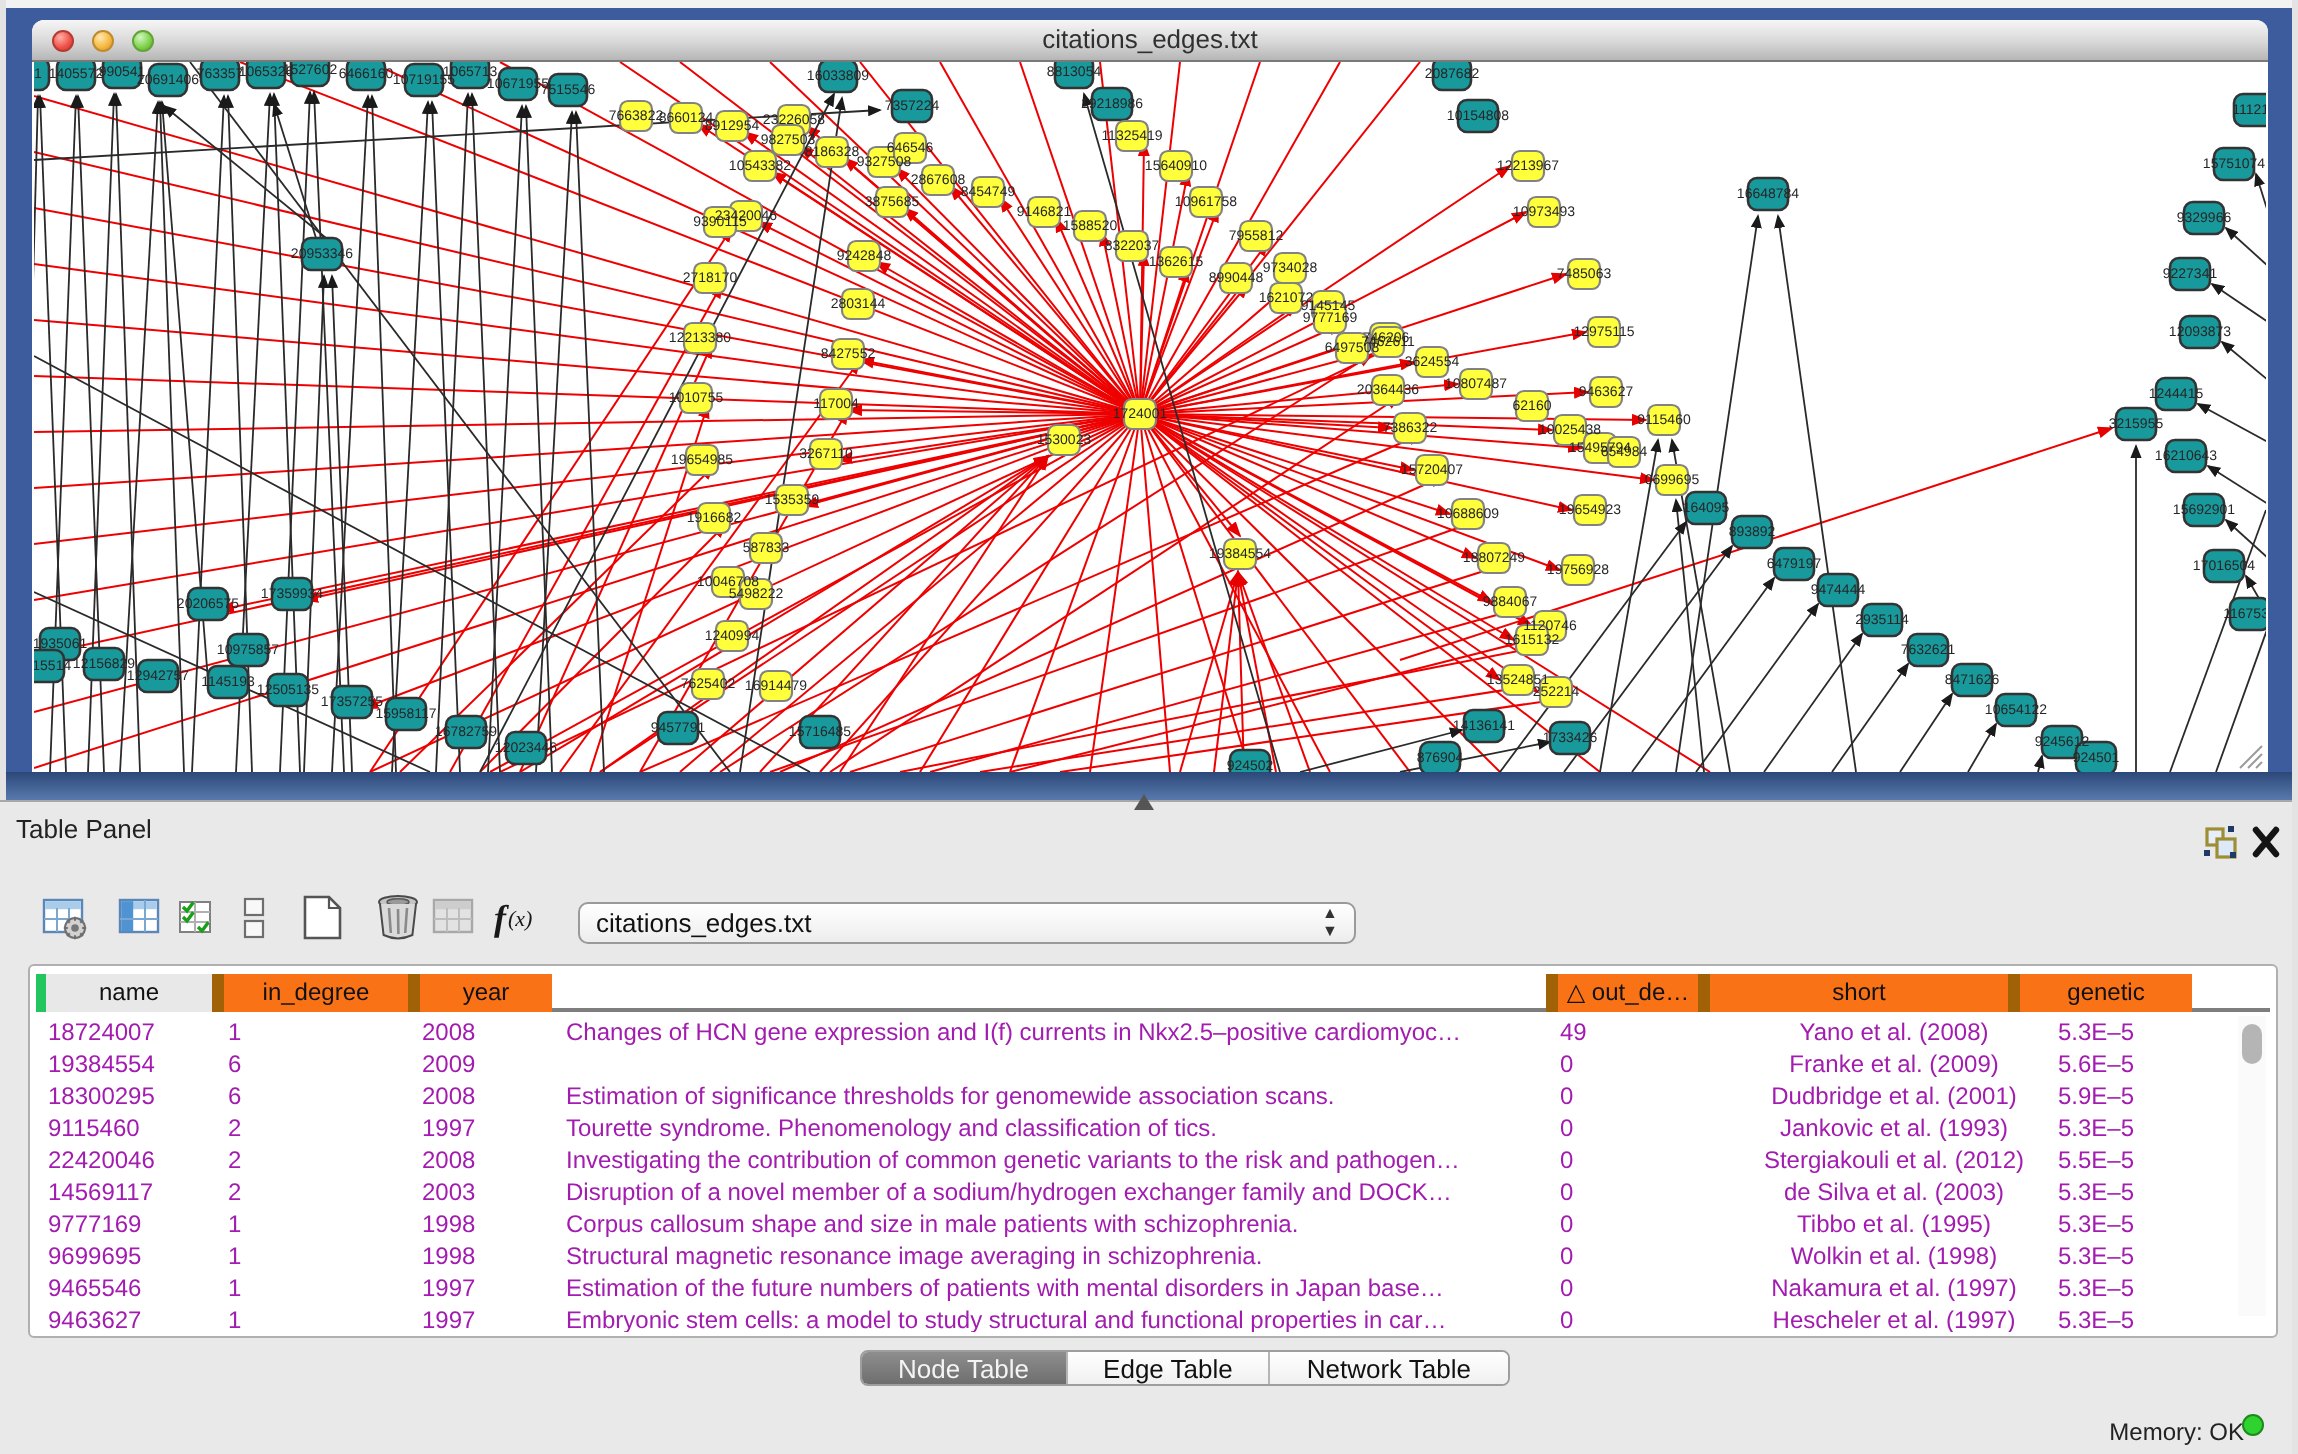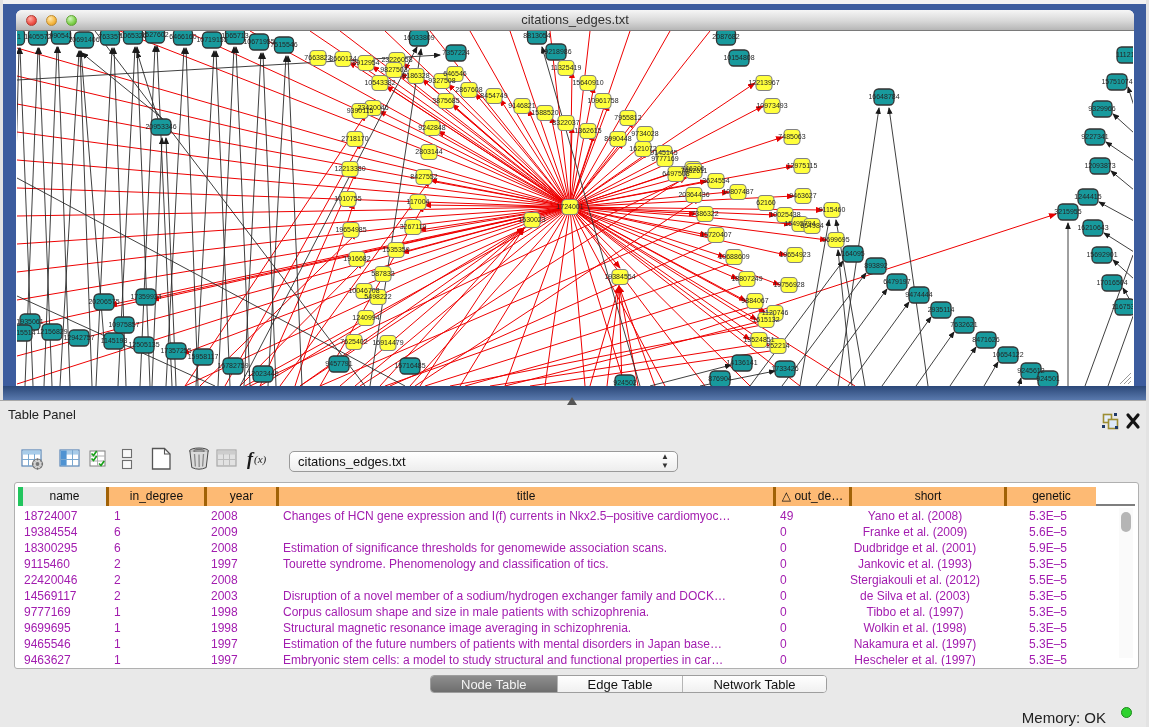--- a/index.html
+++ b/index.html
@@ -17,35 +17,35 @@
 #tph{position:absolute;left:0;top:0;width:100%;height:30px}
 #tph .t{position:absolute;left:8px;top:6px;font-size:13px;color:#222}
 #cursor{position:absolute;left:567px;top:-4px;width:0;height:0;border-left:5px solid transparent;border-right:5px solid transparent;border-bottom:8px solid #555}
 #tpicons{position:absolute;left:1100px;top:11px;width:42px;height:18px}
 #toolbar{position:absolute;left:0;top:36px;width:100%;height:44px}
 #combo{position:absolute;left:289px;top:50px;width:389px;height:21px;border:1px solid #9a9a9a;border-radius:5px;
   background:linear-gradient(#ffffff,#ededed);font-size:13px;color:#111;line-height:19px;padding-left:8px}
 #combo .arr{position:absolute;right:7px;top:0;height:21px;width:10px;font-size:8px;color:#333;line-height:9px;text-align:center}
 #tblbox{position:absolute;left:14px;top:81px;width:1125px;height:187px;background:#fff;border:1px solid #b0b0b0;border-radius:3px}
 #thead{position:absolute;left:3px;top:4px;right:3px;height:19px;font-size:12px;color:#111;border-bottom:2px solid #7e7e7e}
-#thead .h{position:absolute;top:0;height:19px;line-height:19px;text-align:center;background:#fdba74;border-left:3px solid #a16207}
+#thead .h{position:absolute;top:0;height:19px;line-height:19px;text-align:center;background:#f97316;border-left:6px solid #a16207}
 #thead .h.g{background:#e8e8e8;border-left:5px solid #22c55e}
 #tbody{position:absolute;left:3px;top:25px;right:3px;bottom:2px;overflow:hidden;font-size:12px;color:#a21caf}
 .tr{position:relative;height:16px;line-height:16px;white-space:nowrap}
 .tr div{position:absolute;top:0;height:16px;overflow:hidden}
 .c0{left:6px;width:90px}.c1{left:96px;width:100px}.c2{left:193px;width:70px}
 .c3{left:265px;width:492px}.c4{left:762px;width:80px}
-.c5{left:822px;width:150px;text-align:center}.c6{left:969px;width:80px;text-align:right}
+.c5{left:854px;width:150px;text-align:center}.c6{left:969px;width:80px;text-align:right}
 #vsb{position:absolute;right:5px;top:25px;width:14px;height:150px;background:#fafafa}
 #vsb .th{position:absolute;left:2px;top:4px;width:10px;height:20px;border-radius:5px;background:#b5b5b5}
 #tabs{position:absolute;left:430px;top:274px;height:18px;display:flex;border:1px solid #9e9e9e;border-radius:4px;overflow:hidden;background:#fff}
-#tabs .tab{font-size:13px;line-height:17px;padding:0 30px;color:#111;background:linear-gradient(#ffffff,#f0f0f0);border-left:1px solid #b5b5b5}
+#tabs .tab{font-size:13px;line-height:17px;padding:0 18px;color:#111;background:linear-gradient(#ffffff,#f0f0f0);border-left:1px solid #b5b5b5}
 #tabs .tab:first-child{border-left:none}
 #tabs .tab.sel{background:linear-gradient(#8e8e8e,#6e6e6e);color:#f4f4f4}
-#mem{position:absolute;right:40px;top:308px;font-size:15px;color:#222}
+#mem{position:absolute;right:24px;top:308px;font-size:12px;color:#222}
 #memdot{position:absolute;right:14px;top:306px;width:11px;height:11px;border-radius:50%;background:#2fd32f;border:1px solid #1d8a1d}
 </style></head>
 <body>
 <div id="desk"></div>
 <div id="topwhite"></div>
 <div style="position:absolute;left:3px;top:386px;width:1143px;height:14px;background:linear-gradient(#2b4878,#5979ad)"></div>
 <div id="lsliver"></div>
 <div id="win">
   <div id="titlebar">
     <span class="tl" style="left:10px;background:radial-gradient(circle at 35% 30%,#ffb0a8,#ee5046 60%,#c33a30);border:1px solid #b53b32"></span>
@@ -593,21 +593,20 @@
     <rect x="2" y="13" width="3" height="3" fill="#1f3a68"></rect>
     <rect x="15" y="14" width="3" height="3" fill="#1f3a68"></rect>
     <path d="M28 3 L38 15 M38 3 L28 15" stroke="#141414" stroke-width="3.2" stroke-linecap="round"></path>
   </svg>
   <div id="combo">citations_edges.txt<span class="arr">▲<br>▼</span></div>
   <div id="tblbox">
     <div id="thead">
       <div class="h g" style="left:0;width:88px">name</div>
       <div class="h" style="left:88px;width:98px">in_degree</div>
       <div class="h" style="left:186px;width:72px">year</div>
-      <div class="h" style="left:258px;width:497px">title</div>
       <div class="h" style="left:755px;width:76px">△ out_de…</div>
       <div class="h" style="left:831px;width:155px">short</div>
       <div class="h" style="left:986px;width:92px">genetic</div>
     </div>
     <div id="tbody">
 <div class="tr">
           <div class="c0">18724007</div>
           <div class="c1">1</div>
           <div class="c2">2008</div>
           <div class="c3">Changes of HCN gene expression and I(f) currents in Nkx2.5–positive cardiomyoc…</div>
@@ -638,40 +637,41 @@
           <div class="c2">1997</div>
           <div class="c3">Tourette syndrome. Phenomenology and classification of tics.</div>
           <div class="c4">0</div>
           <div class="c5">Jankovic et al. (1993)</div>
           <div class="c6">5.3E–5</div>
         </div>
 <div class="tr">
           <div class="c0">22420046</div>
           <div class="c1">2</div>
           <div class="c2">2008</div>
+          <div class="c3">Investigating the contribution of common genetic variants to the risk and pathogen…</div>
           <div class="c4">0</div>
           <div class="c5">Stergiakouli et al. (2012)</div>
           <div class="c6">5.5E–5</div>
         </div>
 <div class="tr">
           <div class="c0">14569117</div>
           <div class="c1">2</div>
           <div class="c2">2003</div>
           <div class="c3">Disruption of a novel member of a sodium/hydrogen exchanger family and DOCK…</div>
           <div class="c4">0</div>
           <div class="c5">de Silva et al. (2003)</div>
           <div class="c6">5.3E–5</div>
         </div>
 <div class="tr">
           <div class="c0">9777169</div>
           <div class="c1">1</div>
           <div class="c2">1998</div>
           <div class="c3">Corpus callosum shape and size in male patients with schizophrenia.</div>
           <div class="c4">0</div>
-          <div class="c5">Tibbo et al. (1997)</div>
+          <div class="c5">Tibbo et al. (1995)</div>
           <div class="c6">5.3E–5</div>
         </div>
 <div class="tr">
           <div class="c0">9699695</div>
           <div class="c1">1</div>
           <div class="c2">1998</div>
           <div class="c3">Structural magnetic resonance image averaging in schizophrenia.</div>
           <div class="c4">0</div>
           <div class="c5">Wolkin et al. (1998)</div>
           <div class="c6">5.3E–5</div>

